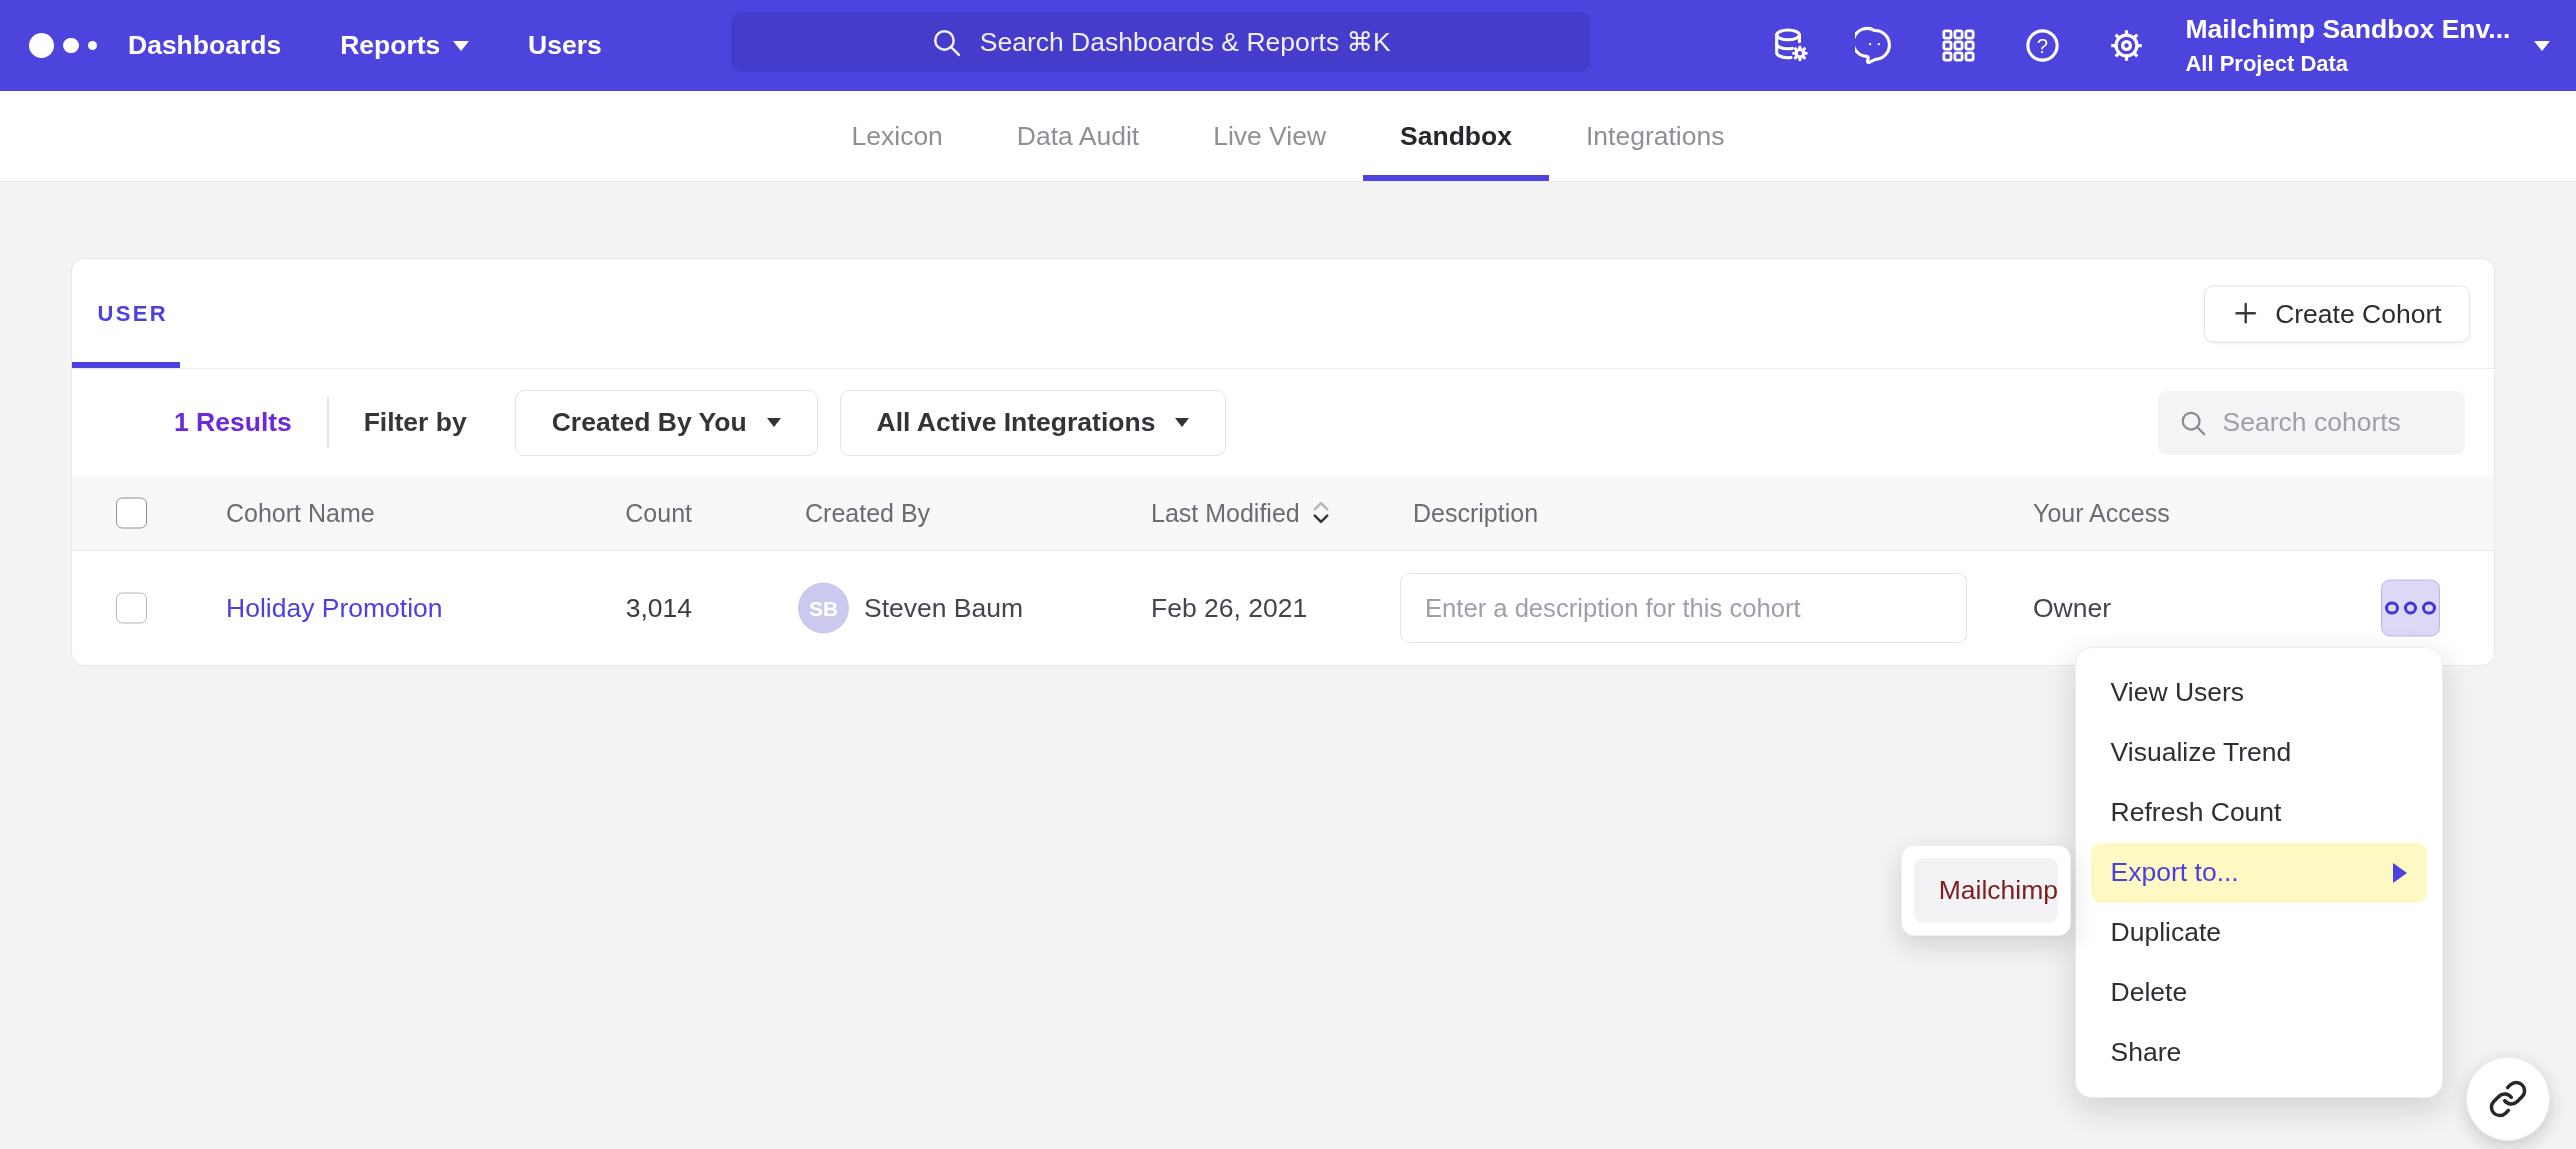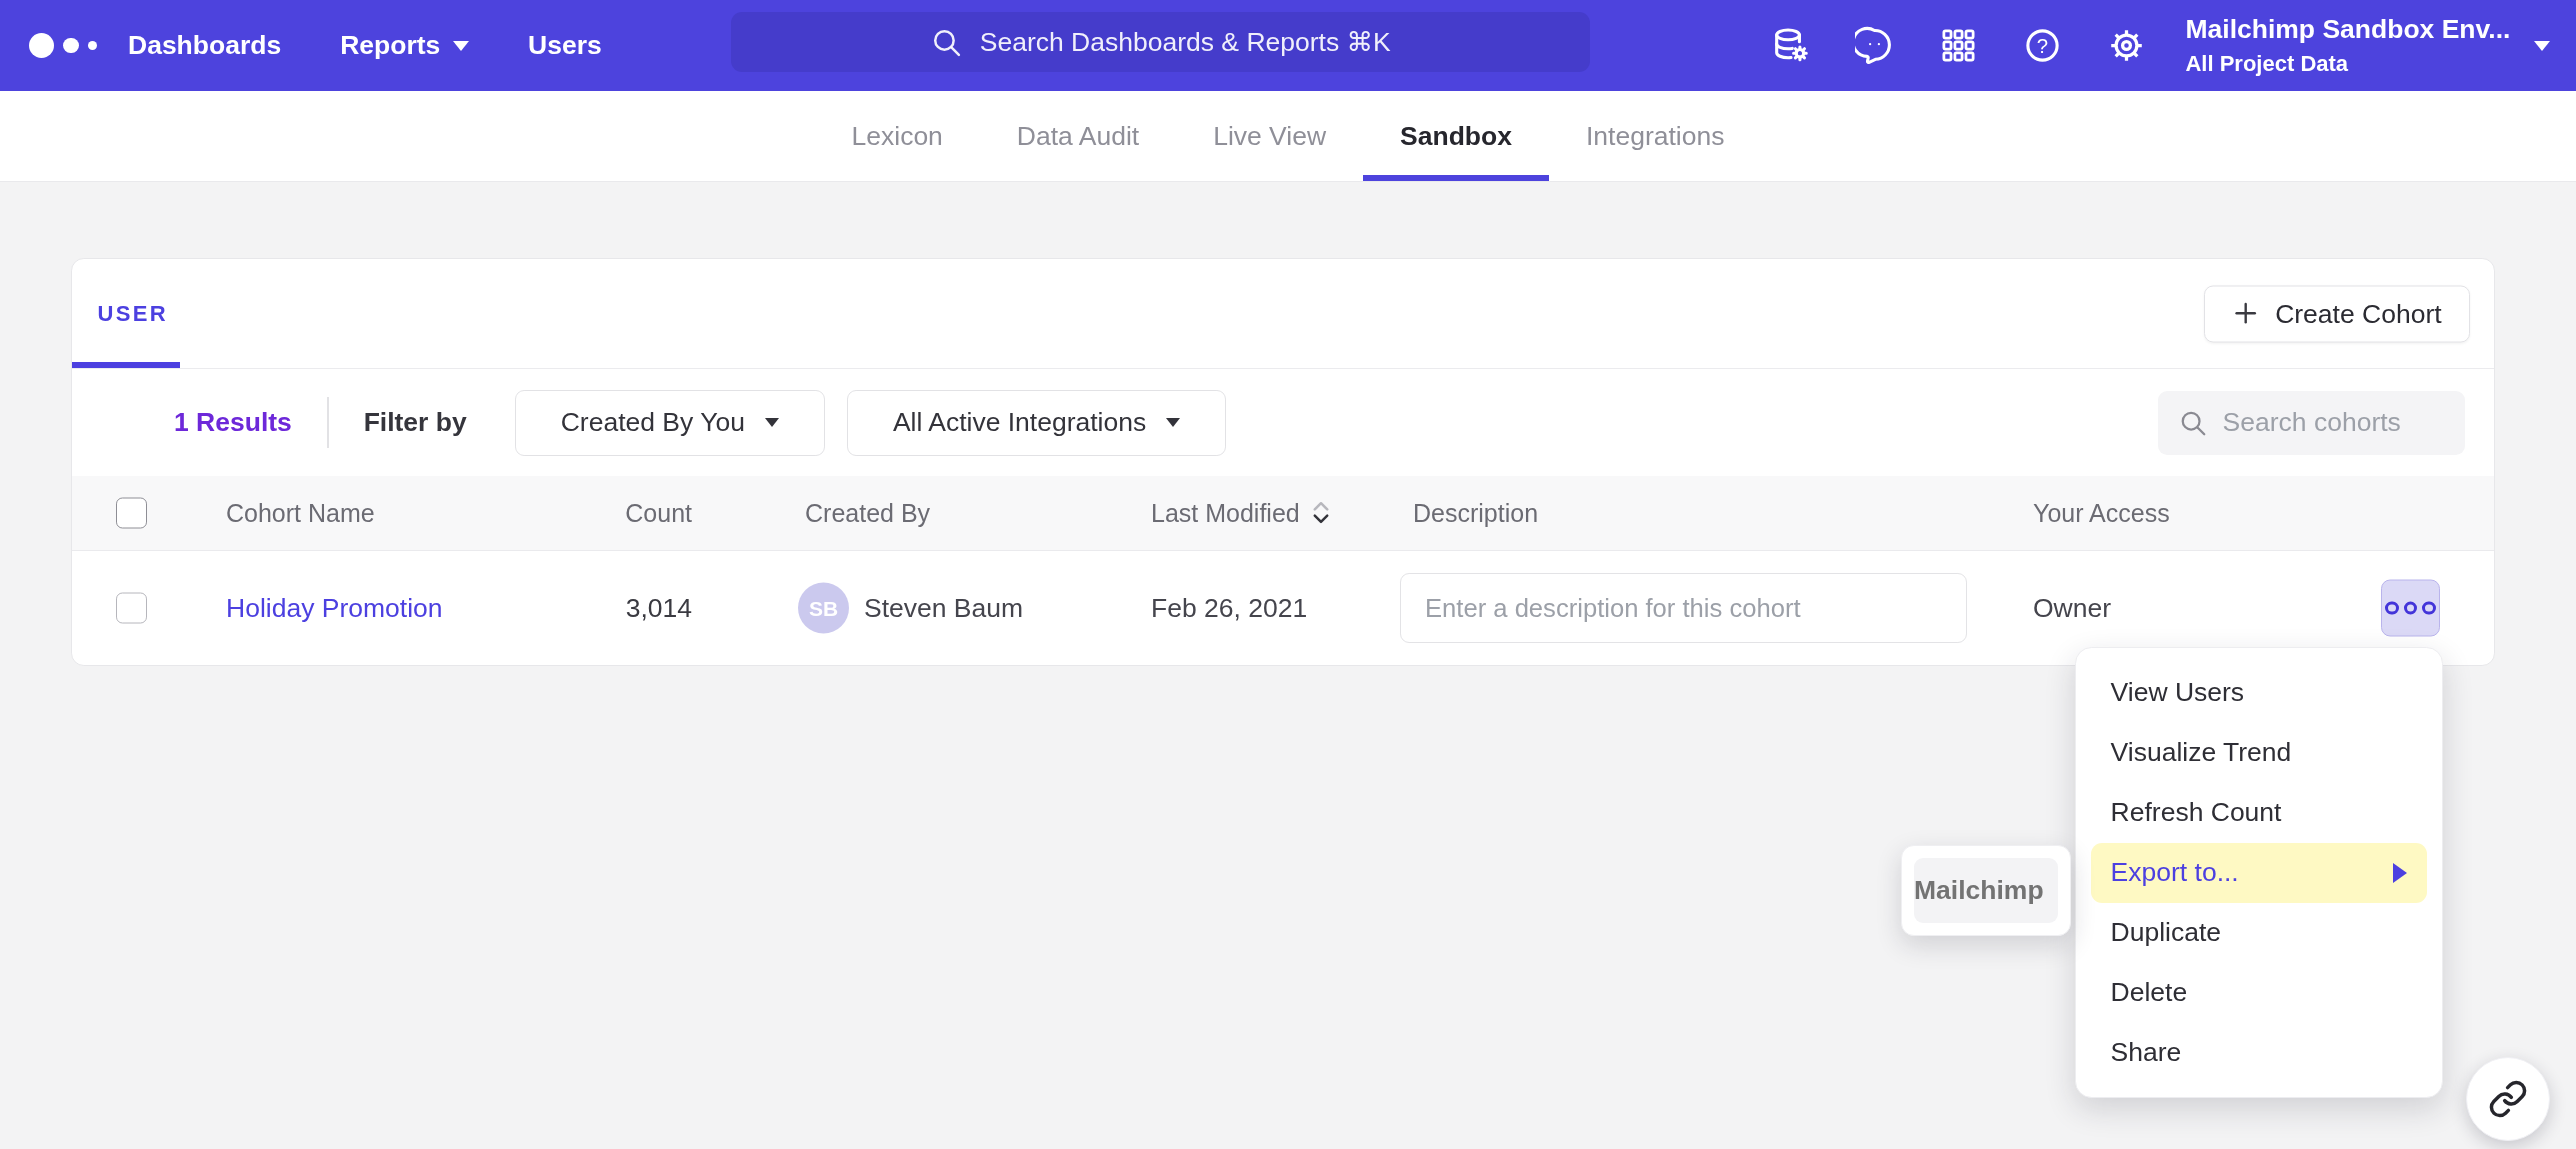--- a/index.html
+++ b/index.html
@@ -49,21 +49,21 @@
   .create-btn { position: absolute; right: 24px; top: 50%; transform: translateY(-50%); height: 57px; padding: 0 27.4px;
     background: #fff; border: 0.9px solid #E2E2E6; border-radius: 9.1px; box-shadow: 0 0.9px 2.7px rgba(0,0,0,0.05);
     display: flex; align-items: center; gap: 15.5px; font-size: 26.5px; color: #2B2B32; cursor: pointer; }
   .create-btn svg { width: 27.4px; height: 27.4px; color: #3A3A41; }
 
   .filter-row { position: relative; height: 107px; display: flex; align-items: center; padding-left: 102px; }
   .results { font-size: 26.5px; font-weight: bold; color: #6d28d9; }
   .vdivider { width: 1.8px; height: 51px; background: #E2E2E5; margin: 0 35px; }
   .filter-label { font-size: 26.5px; font-weight: bold; color: #35353C; }
   .dropdown { height: 66px; border: 0.9px solid #E2E2E5; border-radius: 9.1px; background: #fff; display: flex; align-items: center;
-    gap: 20px; padding: 0 45px; font-size: 26.5px; font-weight: normal; color: #33333A; cursor: pointer; }
+    gap: 20px; padding: 0 36px; font-size: 26.5px; font-weight: bold; color: #33333A; cursor: pointer; }
   .dropdown .caret-down { border-left-width: 7.3px; border-right-width: 7.3px; border-top-width: 9.1px; }
   .dd1 { margin-left: 48px; } .dd2 { margin-left: 22px; }
   .cohort-search { position: absolute; right: 29px; top: 50%; transform: translateY(-50%); width: 307px; height: 64px;
     background: #F4F4F6; border-radius: 9.1px; display: flex; align-items: center; gap: 14.6px; padding: 0 20px; }
   .cohort-search svg { width: 30px; height: 30px; color: #8A8A92; flex: none; }
   .cohort-search input { flex: 1; min-width: 0; border: none; outline: none; background: transparent; font-family: inherit;
     font-size: 26.5px; color: #44444B; }
   .cohort-search input::placeholder { color: #9CA0A8; }
 
   .thead { position: relative; height: 75px; background: #F8F8F9; border-bottom: 0.9px solid #EAEAED; font-size: 25px; color: #6B6B73; }
@@ -96,22 +96,22 @@
   .menu { position: absolute; left: 2075px; top: 647px; width: 368px; background: #fff; border: 0.9px solid #EDEDF0;
     border-radius: 16.5px; box-shadow: 0 11px 31px rgba(30,30,50,0.16); padding: 14.6px; z-index: 5; }
   .menu-item { height: 60px; display: flex; align-items: center; padding: 0 20px; border-radius: 11px;
     font-size: 26.5px; color: #2E2E35; cursor: pointer; }
   .menu-item.active { background: #fef9c3; color: #4C40E0; justify-content: space-between; }
   .arrow-right { width: 0; height: 0; border-top: 10px solid transparent; border-bottom: 10px solid transparent;
     border-left: 14.6px solid #4C40E0; }
 
   .submenu { position: absolute; left: 1901px; top: 845px; width: 170px; background: #fff; border: 0.9px solid #EFEFF2;
     border-radius: 12.8px; box-shadow: 0 9.1px 25.6px rgba(30,30,50,0.16); padding: 12px; z-index: 6; }
-  .submenu-item { height: 65px; background: #F3F3F5; border-radius: 9.1px; display: flex; align-items: center; justify-content: flex-start;
-    font-size: 26.5px; color: #737373; cursor: pointer; font-weight: bold; }
+  .submenu-item { height: 65px; background: #F3F3F5; border-radius: 9.1px; display: flex; align-items: center; justify-content: flex-end;
+    font-size: 26.5px; color: #7f1d1d; cursor: pointer; }
 
   
   .fab { position: absolute; left: 2466px; top: 1057px; width: 84px; height: 84px; border-radius: 50%; background: #fff;
     border: 0.9px solid #F0F0F4; box-shadow: 0 5.5px 16.5px rgba(30,30,50,0.20); display: flex; align-items: center; justify-content: center;
     cursor: pointer; z-index: 7; }
   .fab svg { width: 40px; height: 40px; color: #26262C; }
 </style>
 </head>
 <body>
 

